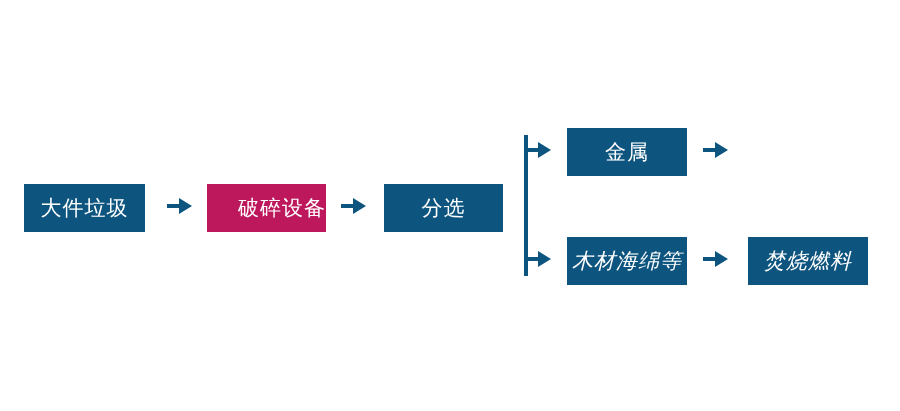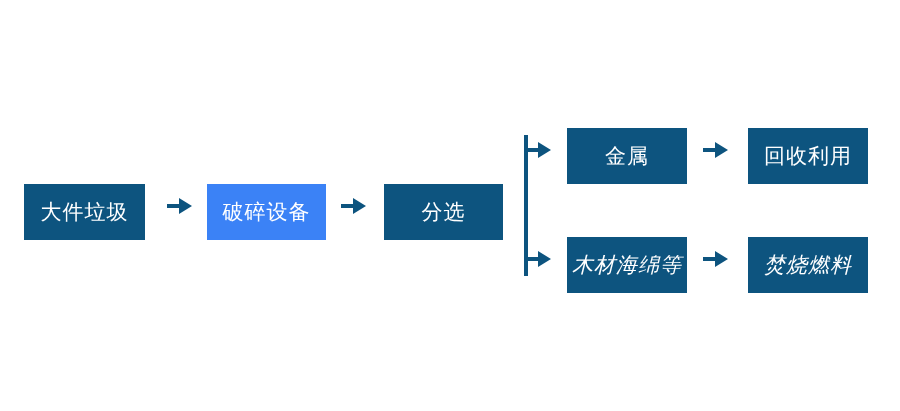--- a/index.html
+++ b/index.html
@@ -10,31 +10,31 @@
   }
   .canvas {
     position: relative;
     width: 900px;
     height: 411px;
     background: #ffffff;
     overflow: hidden;
   }
   .node {
     position: absolute;
-    height: 56px;
+    height: 48px;
     display: flex;
     align-items: center;
     justify-content: center;
     color: #ffffff;
     font-size: 21px;
     letter-spacing: 1px;
     box-sizing: border-box;
   }
   .node--blue { background: #0d547f; }
-  .node--red  { background: #3b82f6; }
+  .node--red  { background: #be185d; justify-content: flex-end; }
 
   .arrow {
     position: absolute;
     width: 26px;
     height: 20px;
     line-height: 0;
   }
   .vline {
     position: absolute;
     left: 524px;
@@ -101,23 +101,20 @@
   <div class="node node--blue" id="n-metal">
     <span>金属</span>
   </div>
 
   <div class="arrow" id="a-3">
     <svg width="26" height="20" viewBox="0 0 26 20" aria-hidden="true">
       <path d="M0 8 H12 V2 L25 10 L12 18 V12 H0 Z" fill="#0d547f"></path>
     </svg>
   </div>
 
-  <div class="node node--blue" id="n-recycle">
-    <span>回收利用</span>
-  </div>
 
   <div class="arrow" id="a-br-bot">
     <svg width="26" height="20" viewBox="0 0 26 20" aria-hidden="true">
       <path d="M0 8 H12 V2 L25 10 L12 18 V12 H0 Z" fill="#0d547f"></path>
     </svg>
   </div>
 
   <div class="node node--blue" id="n-wood">
     <span>木材海绵等</span>
   </div>

